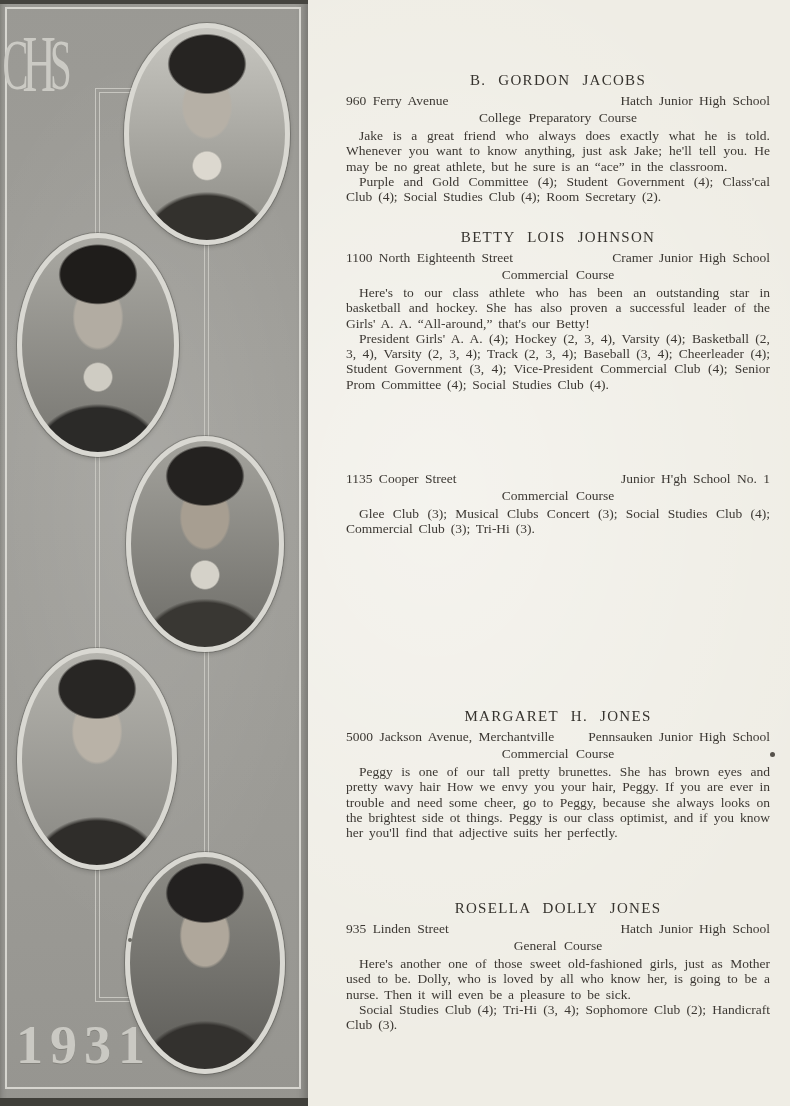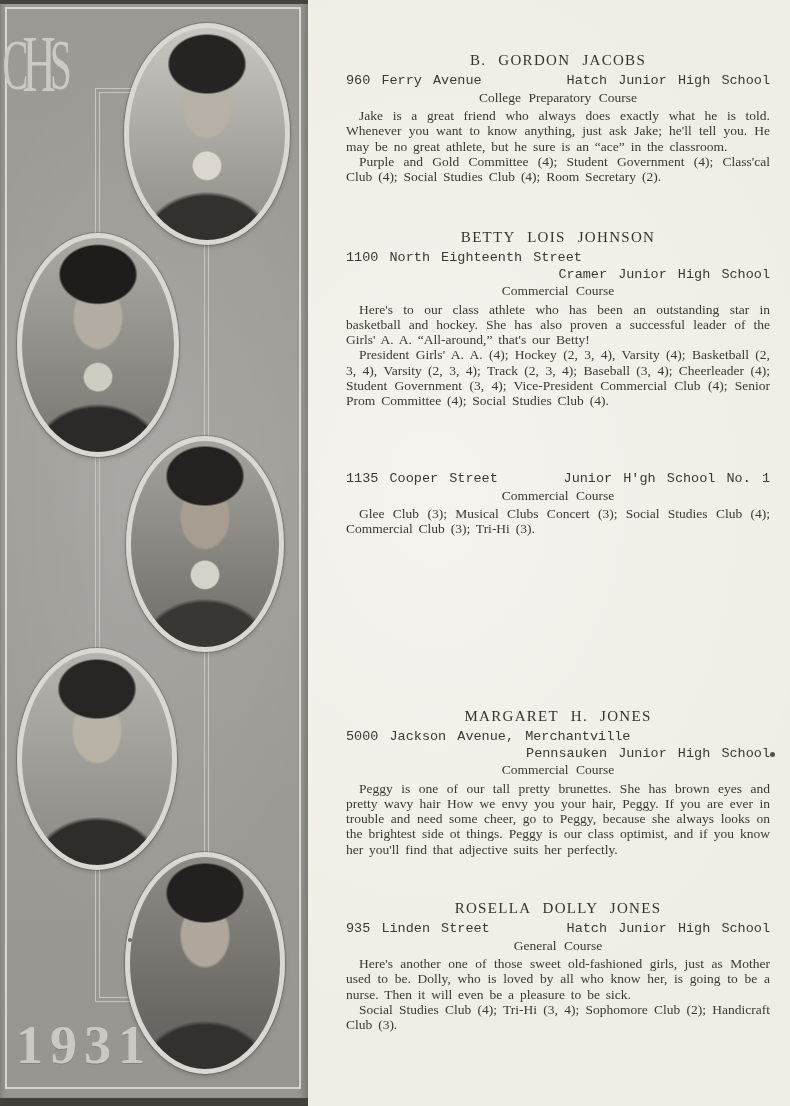--- a/index.html
+++ b/index.html
@@ -64,28 +64,28 @@
     font-size:54px;font-weight:bold;letter-spacing:7px;color:#cac9c3;
     text-shadow:0 1px 0 rgba(70,70,65,.25);
   }
   
   .content{position:absolute;left:346px;top:0;width:424px;height:1106px;}
   .entry{position:absolute;left:0;width:424px;color:#3c3833;}
   .entry h2{
     margin:0 0 4px 0;font-size:15px;font-weight:normal;text-align:center;
     letter-spacing:1.3px;word-spacing:7px;color:#36332e;
   }
-  .addr-line{display:flex;flex-wrap:wrap;font-size:13.5px;line-height:16.5px;word-spacing:3px;font-family:Liberation Mono, monospace;}
+  .addr-line{display:flex;flex-wrap:wrap;font-size:13.5px;line-height:16.5px;word-spacing:3px;}
   .addr-line .school{margin-left:auto;text-align:right;}
   .course{text-align:center;font-size:13.5px;line-height:16.5px;word-spacing:4px;margin:0 0 2px 0;}
   .desc,.acts{
     margin:0;font-size:13.5px;line-height:15.3px;
     text-align:justify;text-indent:13px;word-spacing:2.5px;
   }
-  .e1{top:52px;} .e2{top:229px;} .e3{top:471px;} .e4{top:708px;} .e5{top:900px;}
+  .e1{top:72px;} .e2{top:229px;} .e3{top:471px;} .e4{top:708px;} .e5{top:900px;}
   
   .dot-artifact{position:absolute;left:770px;top:752px;width:5px;height:5px;border-radius:50%;background:#56524c;}
   .dot-artifact2{position:absolute;left:128px;top:938px;width:4px;height:4px;border-radius:50%;background:#6a6963;}
 </style>
 </head>
 <body>
 
 <div class="page">
 
   <div class="panel">

